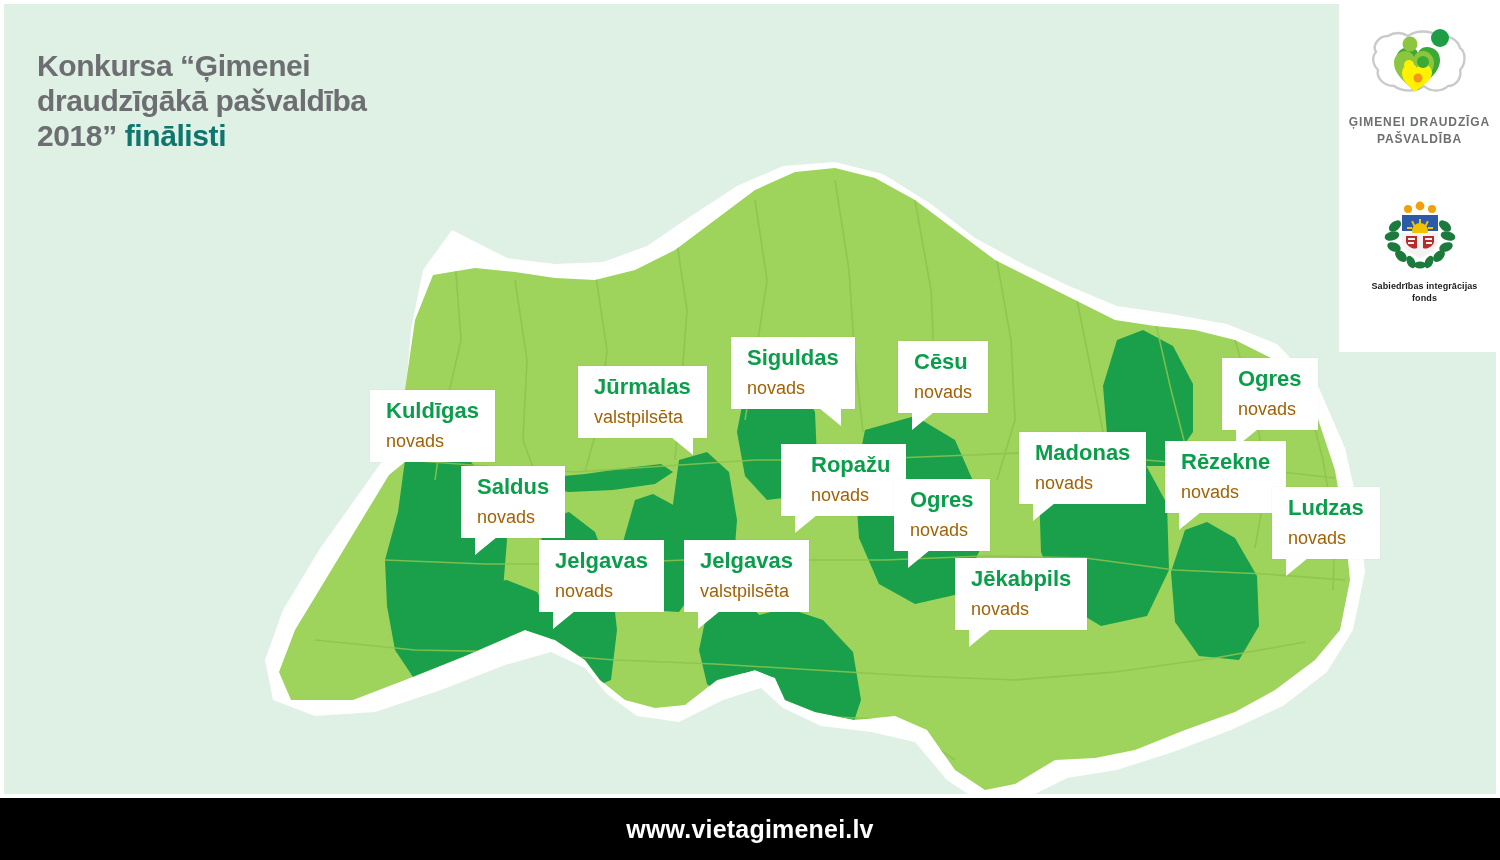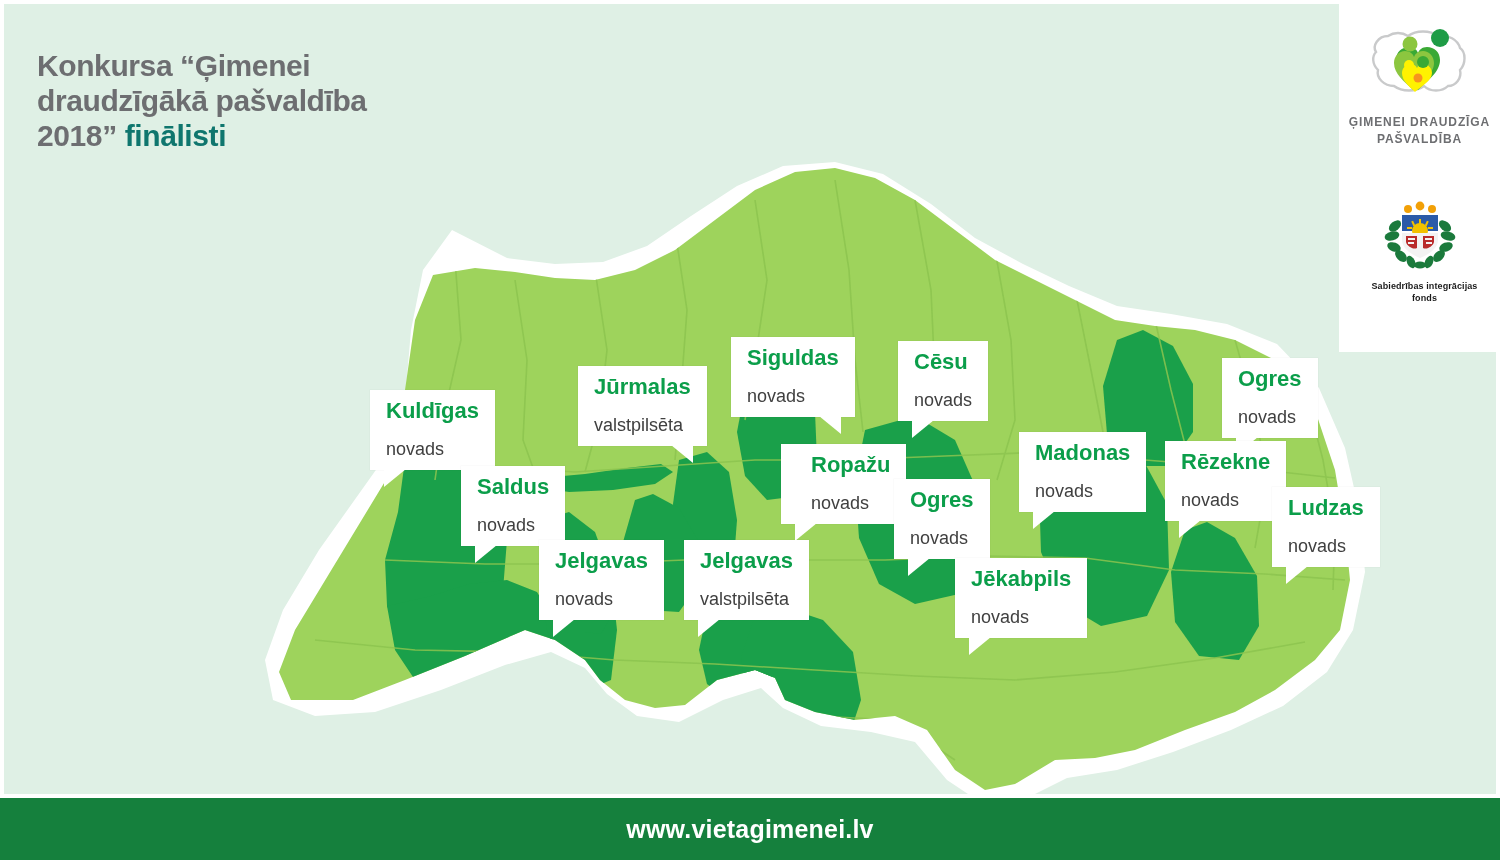--- a/index.html
+++ b/index.html
@@ -2,21 +2,21 @@
 <html><head>
 <meta charset="utf-8">
 <style>
   html,body{margin:0;padding:0;background:#ffffff;}
   body{width:1500px;height:860px;overflow:hidden;font-family:"Liberation Sans",sans-serif;}
   #poster{position:relative;width:1500px;height:860px;background:#ffffff;overflow:hidden;}
 
   
   .canvas{position:absolute;left:4px;top:4px;width:1492px;height:790px;background:#dff0e5;}
   
-  .footer-bar{position:absolute;left:0;top:798px;width:1500px;height:62px;background:#15803d;
+  .footer-bar{position:absolute;left:0;top:798px;width:1500px;height:62px;background:#000000;
               display:flex;align-items:center;justify-content:center;}
   .footer-bar .url{color:#ffffff;font-size:25px;font-weight:bold;letter-spacing:.2px;}
 
   
   .title{position:absolute;left:37px;top:48px;width:760px;line-height:1.17;
          font-size:30px;font-weight:bold;color:#6d6e71;letter-spacing:-.4px;}
   .title .accent{color:#0f766e;}
 
   
   .logo-panel{position:absolute;left:1339px;top:0;width:161px;height:352px;background:#ffffff;}
@@ -27,21 +27,21 @@
   .logo-cap2{font-size:9px;font-weight:bold;color:#1a1a1a;letter-spacing:.1px;line-height:1.3;margin-top:5px;padding-left:10px;}
 
   
   .map-wrap{position:absolute;left:255px;top:160px;width:1120px;height:640px;}
   .map-wrap svg{display:block;width:100%;height:100%;}
 
   
   .callout{position:absolute;background:#ffffff;box-shadow:0 0 0 .5px rgba(0,0,0,.03);
            padding:9px 16px 10px 16px;}
   .callout .ttl{font-size:22px;font-weight:bold;color:#0b9e4a;line-height:1.05;white-space:nowrap;}
-  .callout .sub{font-size:18px;font-weight:normal;color:#404040;line-height:1.15;white-space:nowrap;margin-top:17px;}
+  .callout .sub{font-size:18px;font-weight:normal;color:#a16207;line-height:1.15;white-space:nowrap;margin-top:9px;}
   
   .callout:after{content:"";position:absolute;width:0;height:0;}
   .tail-bl:after{left:14px;bottom:-17px;border-left:0 solid transparent;
                  border-right:22px solid transparent;border-top:18px solid #ffffff;}
   .tail-br:after{right:14px;bottom:-17px;border-left:22px solid transparent;
                  border-right:0 solid transparent;border-top:18px solid #ffffff;}
 </style>
 </head>
 <body>
 

